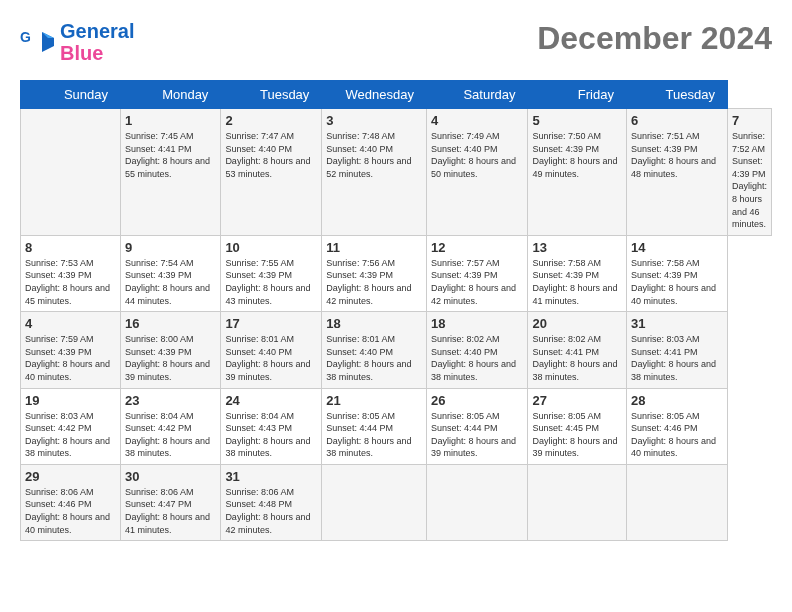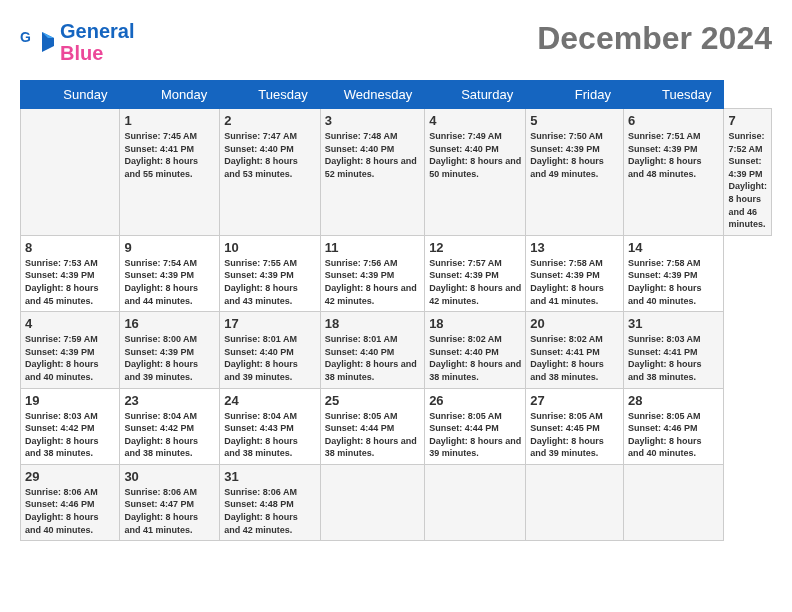--- a/index.html
+++ b/index.html
@@ -79,21 +79,20 @@
       font-size: 13px;
       font-weight: bold;
       color: #333;
       display: block;
       margin-bottom: 2px;
     }
     .day-info {
       font-size: 9px;
       color: #333;
       line-height: 1.4;
-      font-weight: bold;
     }
     td.empty {
       background: #f0f0f0;
     }
   </style>
 </head>
 <body>
 
 <div class="header">
   <div class="logo">
@@ -319,21 +318,21 @@
       </td>
         <td>
         <span class="day-num">24</span>
         <div class="day-info">
           Sunrise: 8:04 AM<br>
           Sunset: 4:43 PM<br>
           Daylight: 8 hours and 38 minutes.
         </div>
       </td>
         <td>
-        <span class="day-num">25</span>
+        <span class="day-num">21</span>
         <div class="day-info">
           Sunrise: 8:05 AM<br>
           Sunset: 4:44 PM<br>
           Daylight: 8 hours and 38 minutes.
         </div>
       </td>
         <td>
         <span class="day-num">26</span>
         <div class="day-info">
           Sunrise: 8:05 AM<br>

